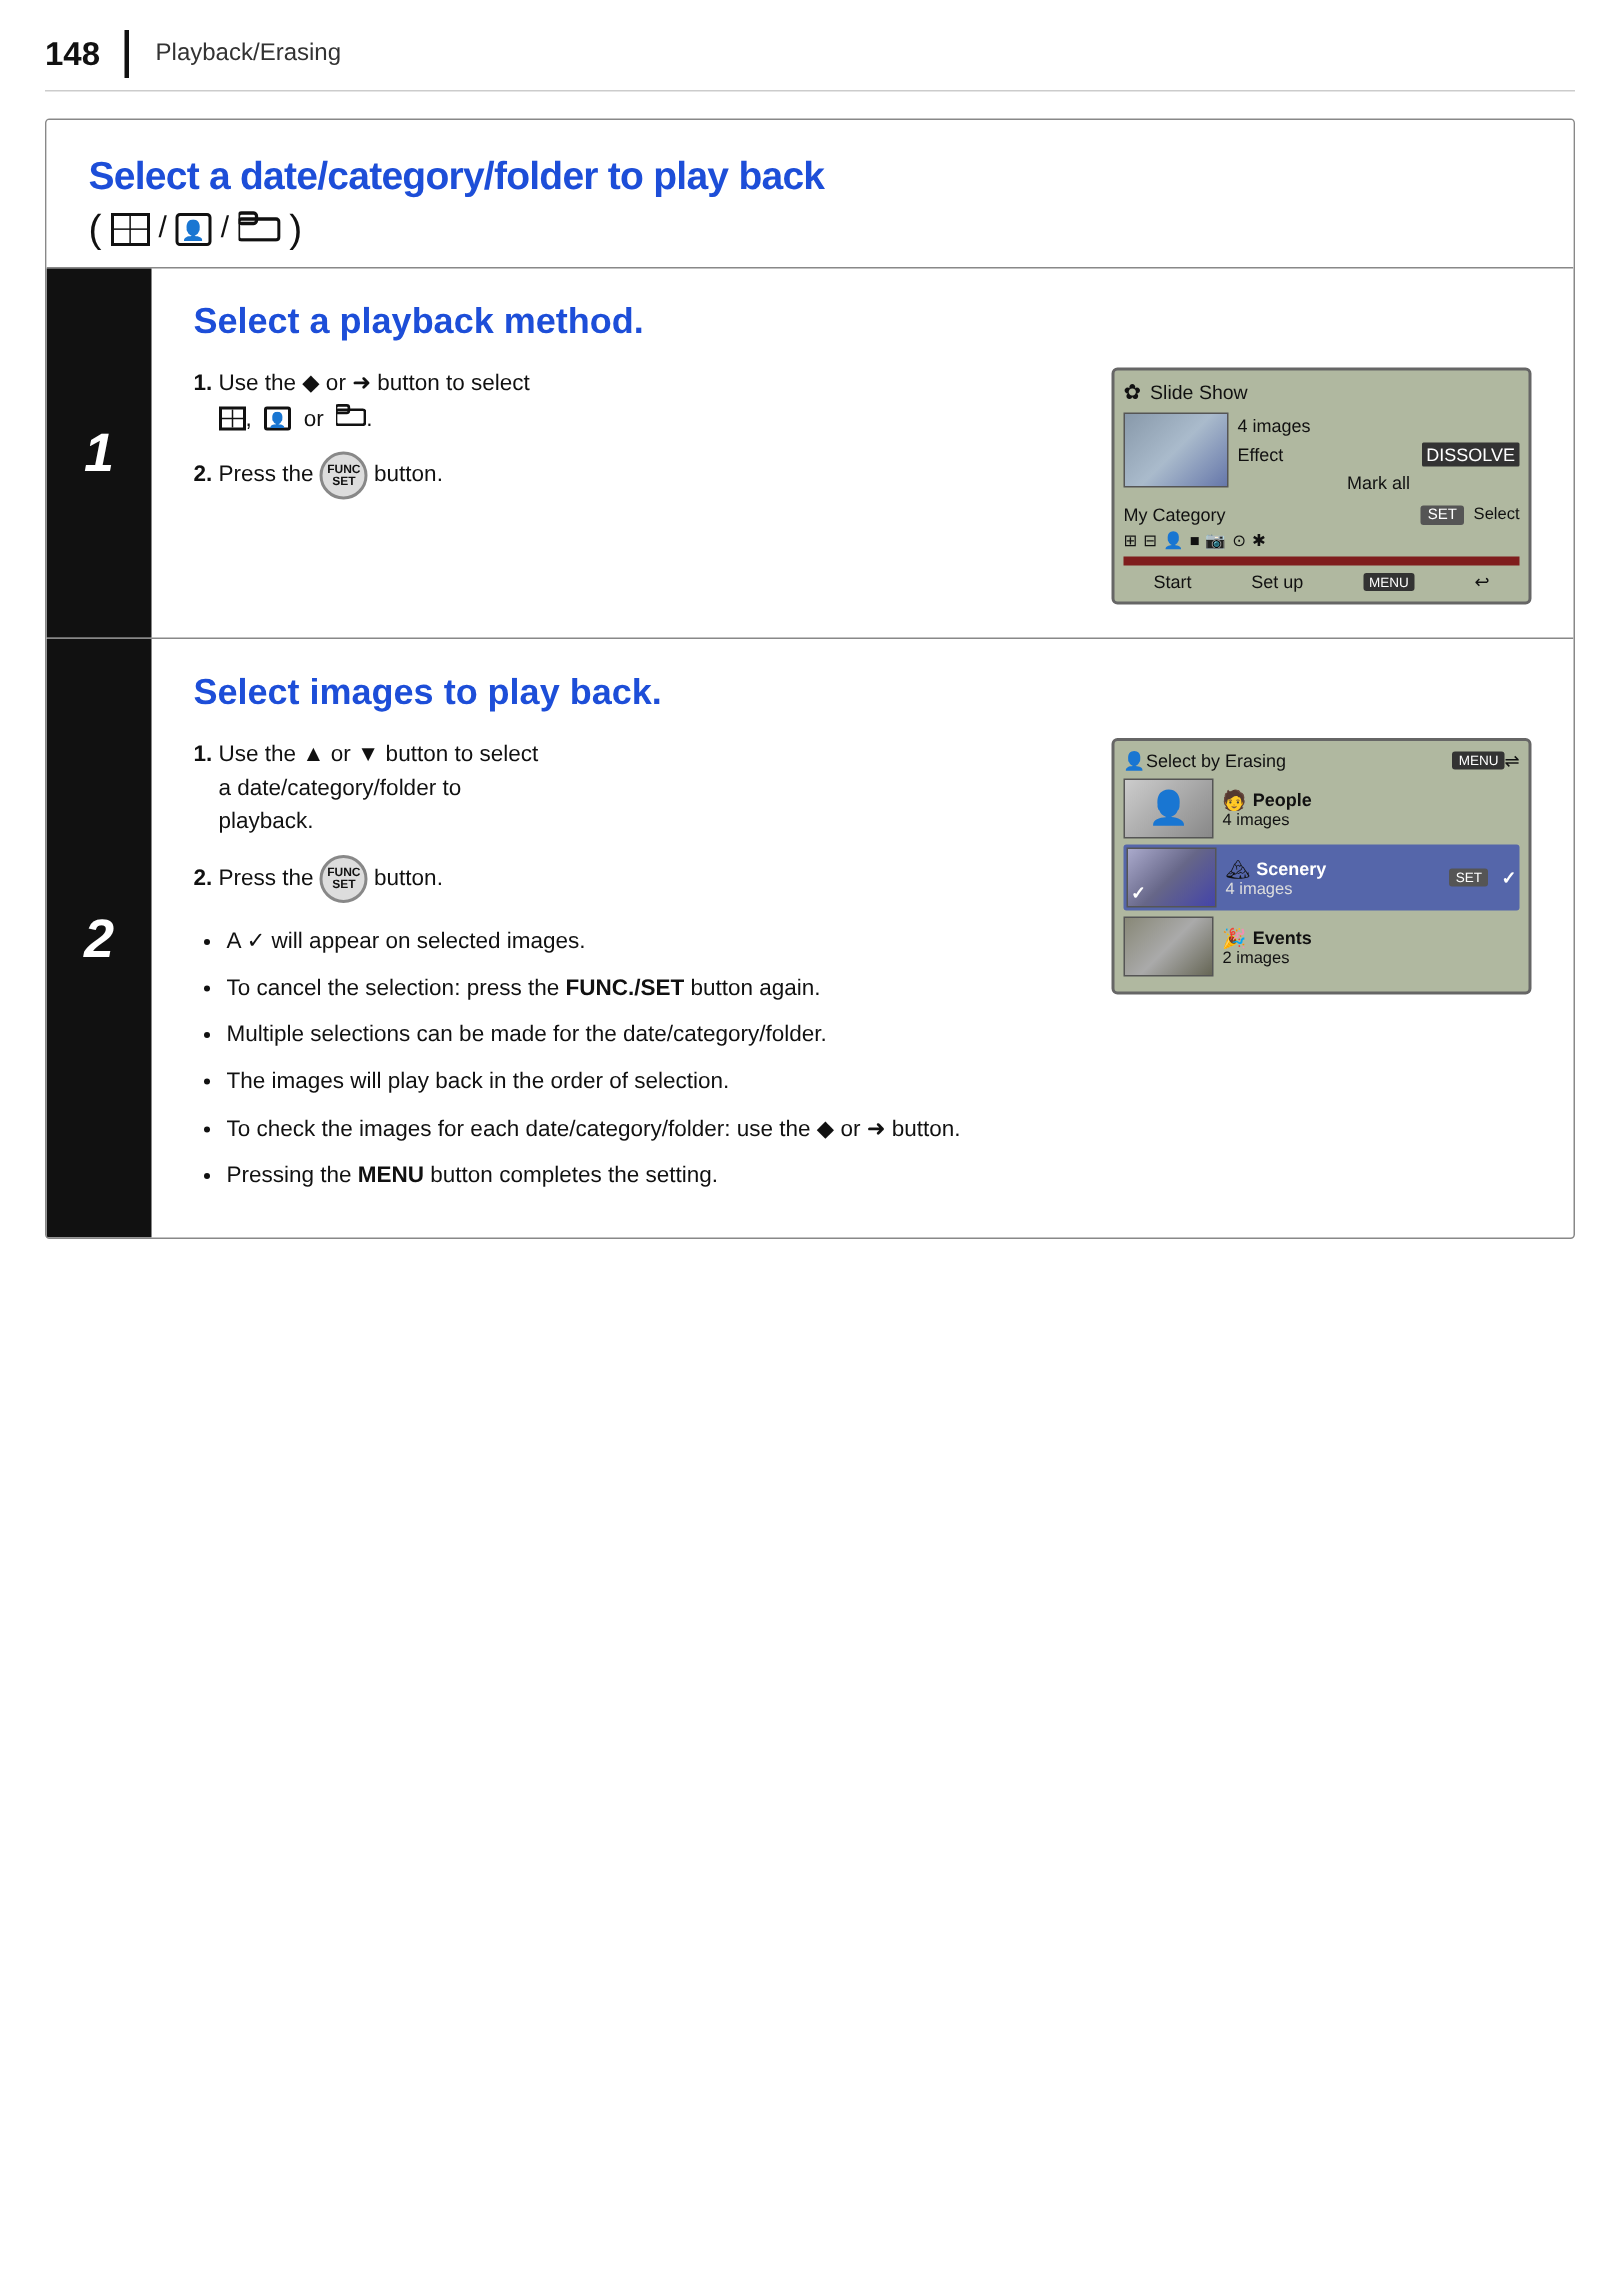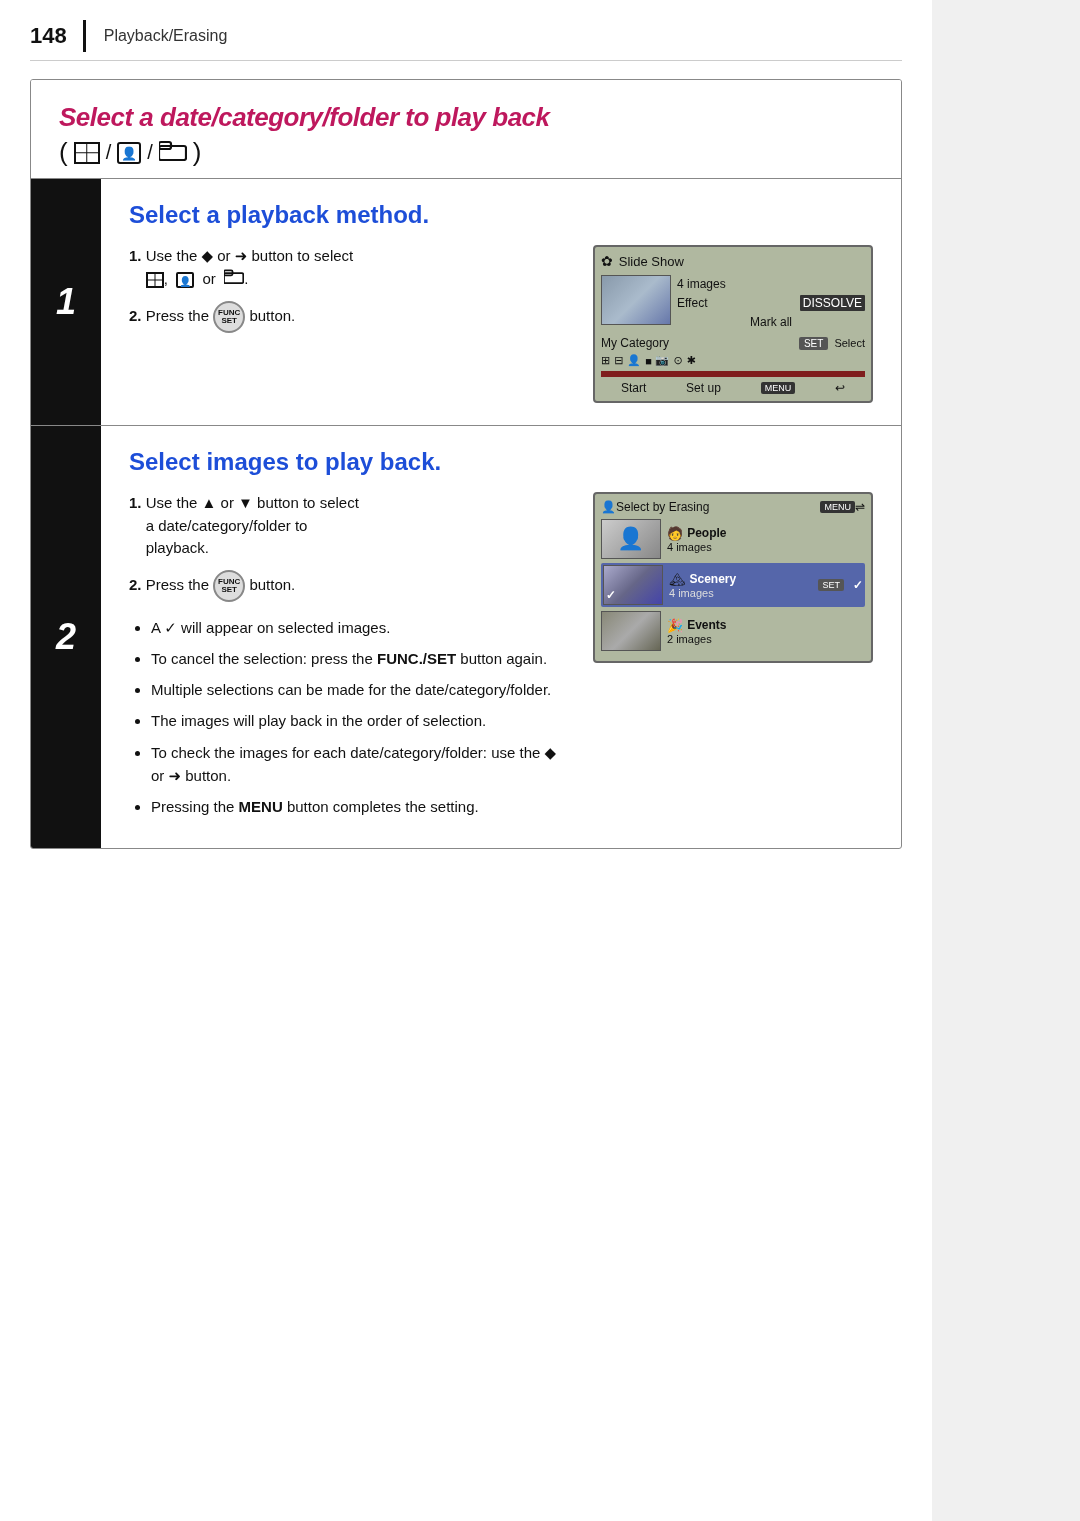--- a/index.html
+++ b/index.html
@@ -5,21 +5,21 @@
     * { margin: 0; padding: 0; box-sizing: border-box; }
     body {
       width: 1080px;
       min-height: 1521px;
       background: #f0f0f0;
       font-family: Arial, sans-serif;
       font-size: 15px;
       color: #111;
     }
     .page {
-      width: 932px;
+      width: 1080px;
       min-height: 1521px;
       background: #fff;
       padding: 20px 30px;
     }
     .page-header {
       display: flex;
       align-items: center;
       gap: 10px;
       margin-bottom: 18px;
       border-bottom: 1px solid #ccc;
@@ -55,24 +55,23 @@
 
     
     .main-title {
       background: #fff;
       padding: 22px 28px 10px 28px;
       border-bottom: 1.5px solid #888;
     }
     .main-title h1 {
       font-size: 26px;
       font-weight: 900;
-      color: #be185d;
+      color: #1d4ed8;
       font-family: Arial Black, Arial, sans-serif;
       letter-spacing: -0.5px;
-      font-style: italic;
     }
     .main-title .subtitle-icons {
       font-size: 22px;
       margin-top: 4px;
       display: flex;
       align-items: center;
       gap: 6px;
     }
 
     

